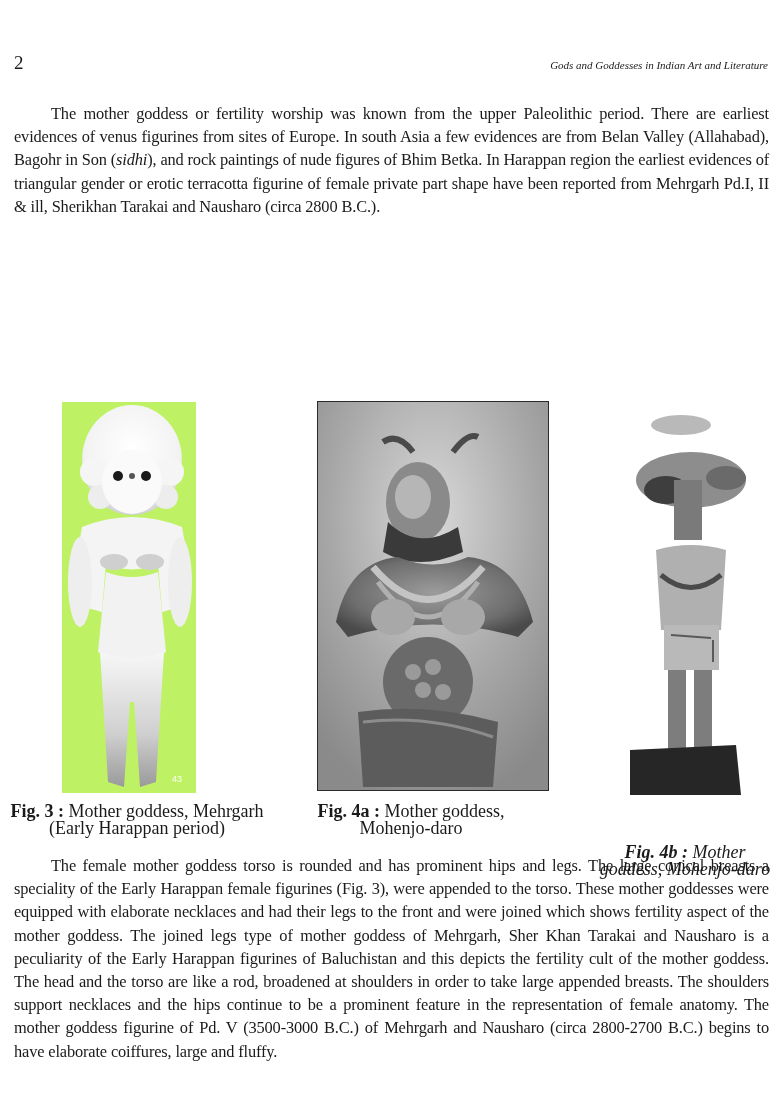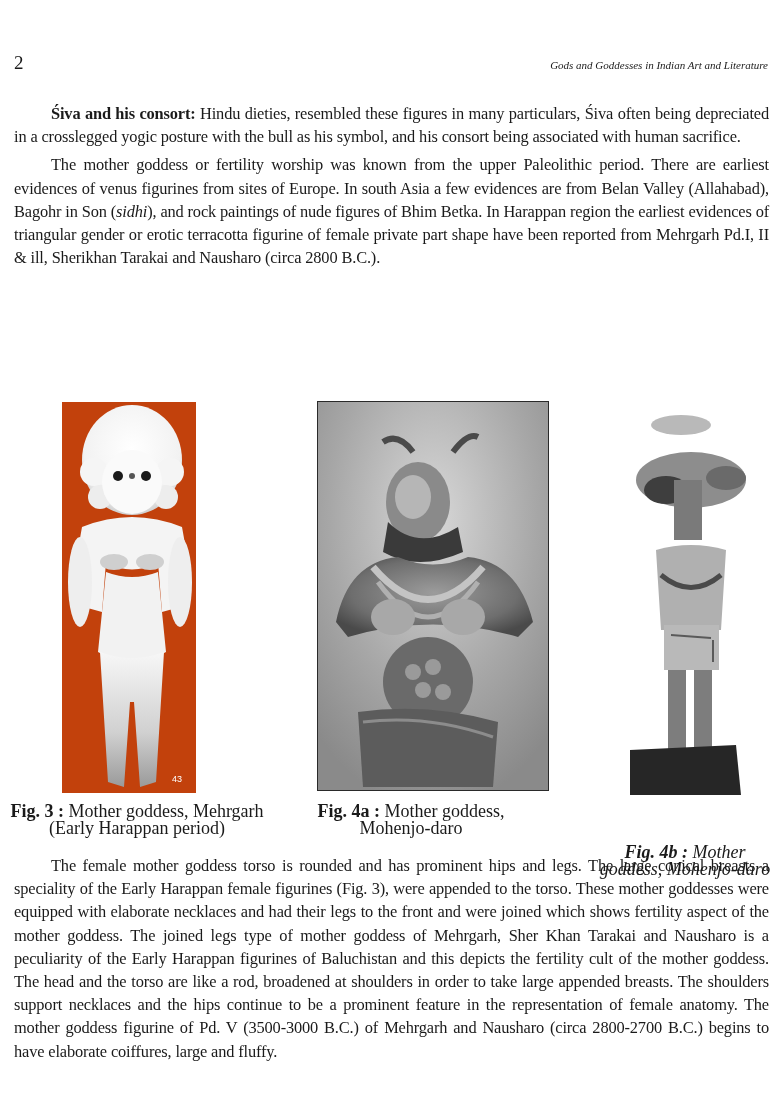--- a/index.html
+++ b/index.html
@@ -32,25 +32,24 @@
   </style>
 </head>
 <body>
 
 <div class="page-header">
   <span class="page-number">2</span>
   <span class="running-title">Gods and Goddesses in Indian Art and Literature</span>
 </div>
 
 <div class="body-text" style="top: 102px;">
-  <p class="para indent"><span class="bold-lead">Śiva and his consort:</span><span> Hindu dieties, resembled these figures in many particulars, Śiva often being depreciated in a crosslegged yogic posture with the bull as his symbol, and his consort being associated with human sacrifice.</span></p>
   <p class="para indent"><span>The mother goddess or fertility worship was known from the upper Paleolithic period. There are earliest evidences of venus figurines from sites of Europe. In south Asia a few evidences are from Belan Valley (Allahabad), Bagohr in Son (</span><i>sidhi</i><span>), and rock paintings of nude figures of Bhim Betka. In Harappan region the earliest evidences of triangular gender or erotic terracotta figurine of female private part shape have been reported from Mehrgarh Pd.I, II &amp; ill, Sherikhan Tarakai and Nausharo (circa 2800 B.C.).</span></p>
 </div>
 
-<div class="photo" style="left:62px; top:402px; width:134px; height:391px; background:#c2410c;">
+<div class="photo" style="left:62px; top:402px; width:134px; height:391px; background:#bef264;">
   <svg width="134" height="391" viewBox="0 0 134 391">
     <defs>
       <radialGradient id="g3" cx="50%" cy="40%" r="60%">
         <stop offset="0%" stop-color="#ffffff"></stop>
         <stop offset="80%" stop-color="#f2f2f2"></stop>
         <stop offset="100%" stop-color="#cfcfcf"></stop>
       </radialGradient>
       <linearGradient id="legs3" x1="0" y1="0" x2="0" y2="1">
         <stop offset="0%" stop-color="#f7f7f7"></stop>
         <stop offset="60%" stop-color="#d0d0d0"></stop>

